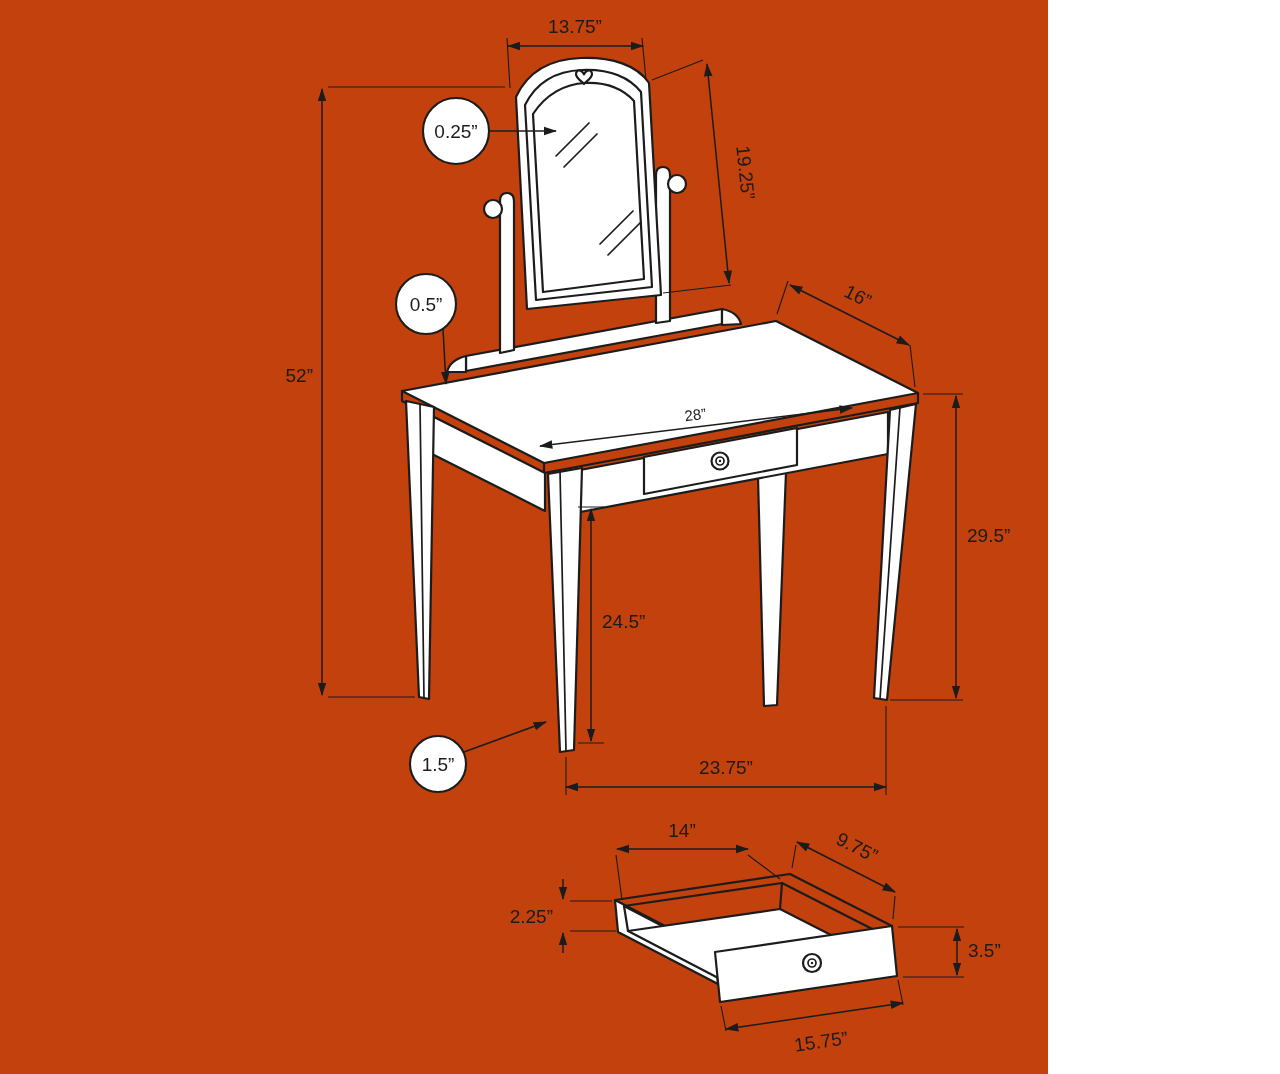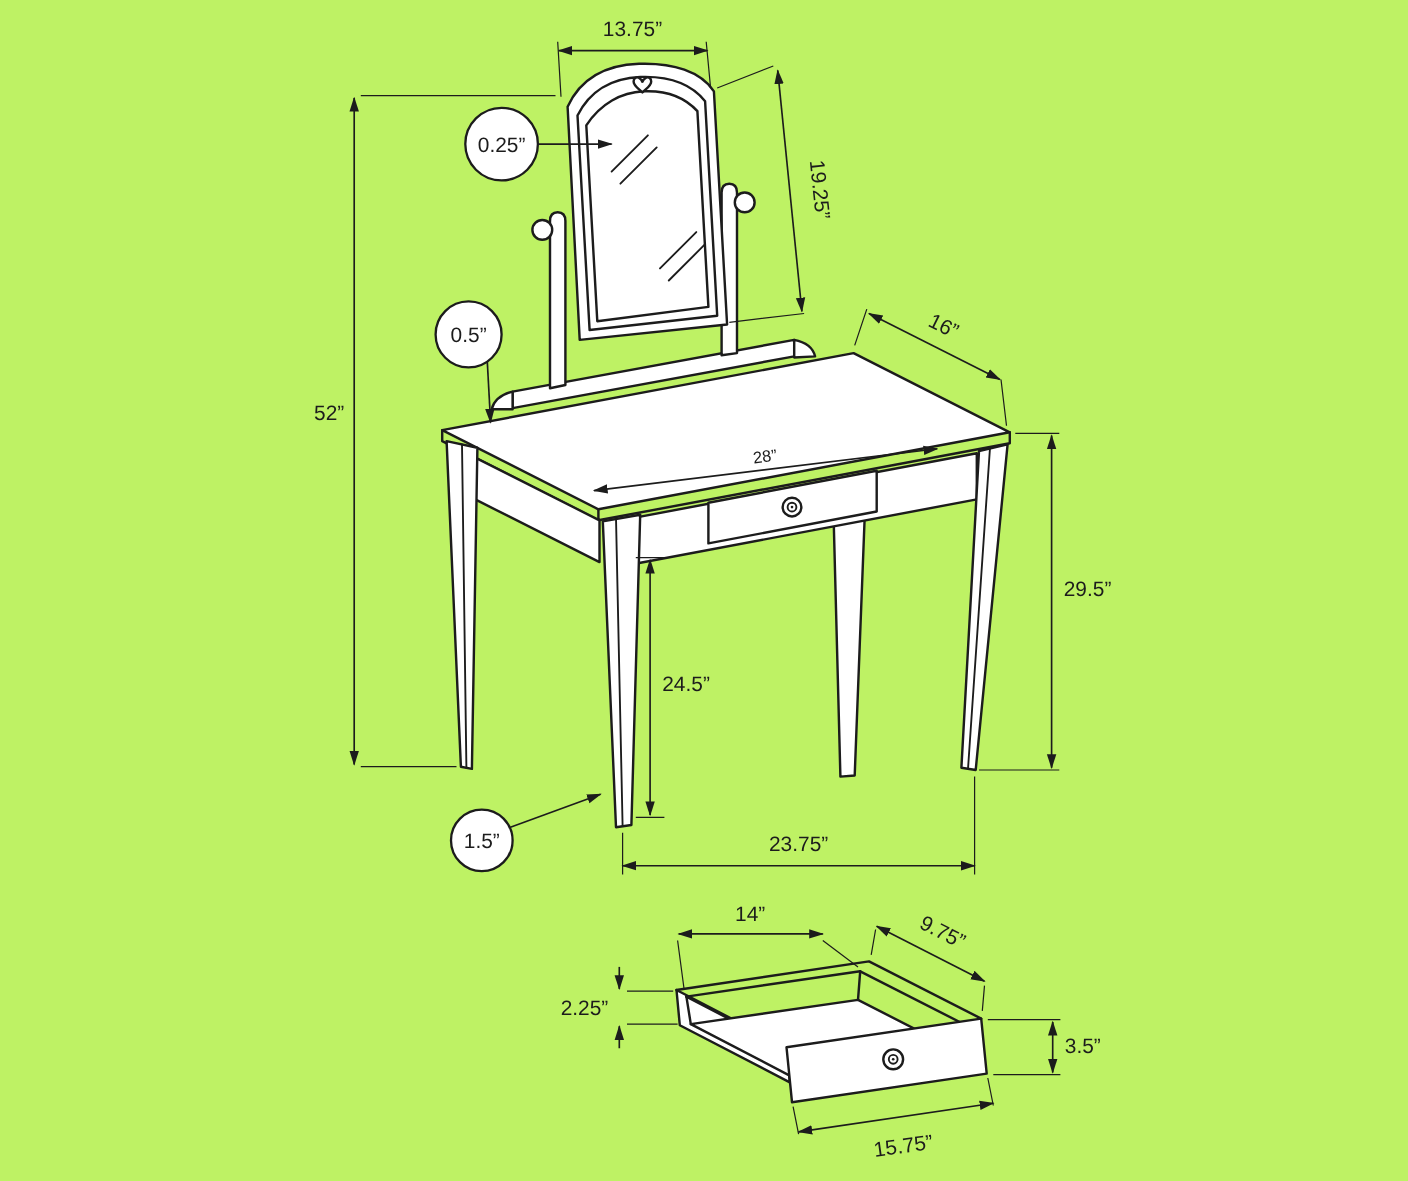--- a/index.html
+++ b/index.html
@@ -1,16 +1,16 @@
 <!DOCTYPE html>
 <html><head>
 <meta charset="utf-8">
 <style>
   html,body{margin:0;padding:0;background:#ffffff;}
-  .stage{width:1280px;height:1074px;position:relative;background:#bef264;overflow:hidden;}
+  .stage{width:1048px;height:1074px;position:relative;background:#c2410c;overflow:hidden;}
   svg{display:block;}
   .f{stroke:#1c1c1c;stroke-width:2.2;fill:none;stroke-linecap:round;stroke-linejoin:round;}
   .fw{stroke:#1c1c1c;stroke-width:2.2;fill:#ffffff;stroke-linecap:round;stroke-linejoin:round;}
   .ft{stroke:#1c1c1c;stroke-width:1.7;fill:none;stroke-linecap:round;}
   .d{stroke:#1c1c1c;stroke-width:1.5;fill:none;}
   .e{stroke:#1c1c1c;stroke-width:1.1;fill:none;}
   .co{stroke:#1c1c1c;stroke-width:2.1;fill:#ffffff;}
   text{font-family:"Liberation Sans","DejaVu Sans",sans-serif;font-size:19px;fill:#1c1c1c;}
   .small{font-size:15px;}
   .mid{text-anchor:middle;}

